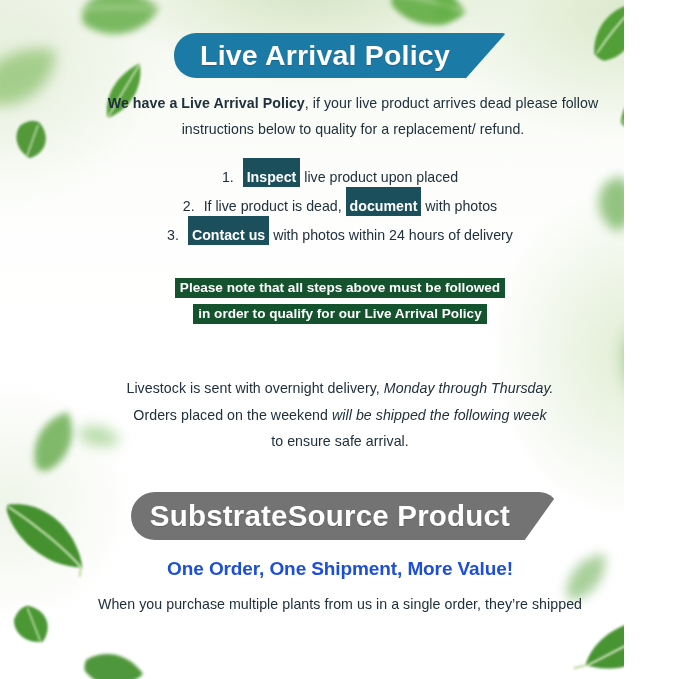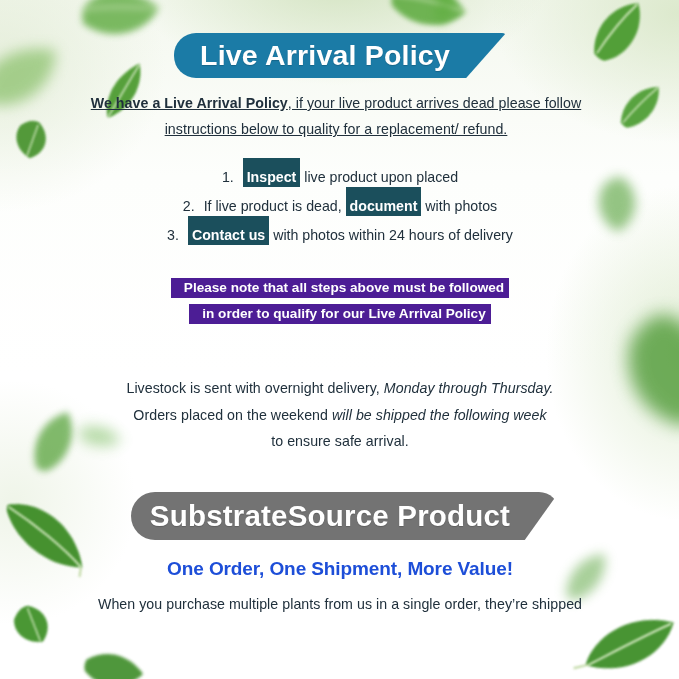--- a/index.html
+++ b/index.html
@@ -8,21 +8,21 @@
   }
   body {
     width: 679px;
     height: 679px;
     font-family: "Liberation Sans", sans-serif;
     overflow: hidden;
   }
 
   #canvas {
     position: relative;
-    width: 679px;
+    width: 624px;
     height: 679px;
     background: #ffffff;
     overflow: hidden;
   }
 
   
   .bg-wash {
     position: absolute;
     inset: 0;
     background:
@@ -84,37 +84,36 @@
   .body-text {
     position: absolute;
     color: #20303c;
     text-align: center;
     font-size: 14.2px;
     line-height: 26px;
     letter-spacing: 0.05px;
   }
 
   #intro-para {
-    left: 66px;
+    left: 83px;
     top: 90px;
     width: 540px;
-    text-decoration: underline;
   }
 
   .hl-dark {
     background: #1b4f5c;
     color: #ffffff;
     font-weight: bold;
     padding: 11px 4px 2px 4px;
   }
   .hl-blue {
-    background: #4c1d95;
+    background: #14532d;
     color: #ffffff;
     font-weight: bold;
-    padding: 2px 5px 3px 13px;
+    padding: 2px 5px 3px 5px;
   }
 
   #numbered-list {
     position: absolute;
     left: 70px;
     top: 163px;
     width: 540px;
     text-align: center;
     color: #20303c;
     font-size: 14.2px;

